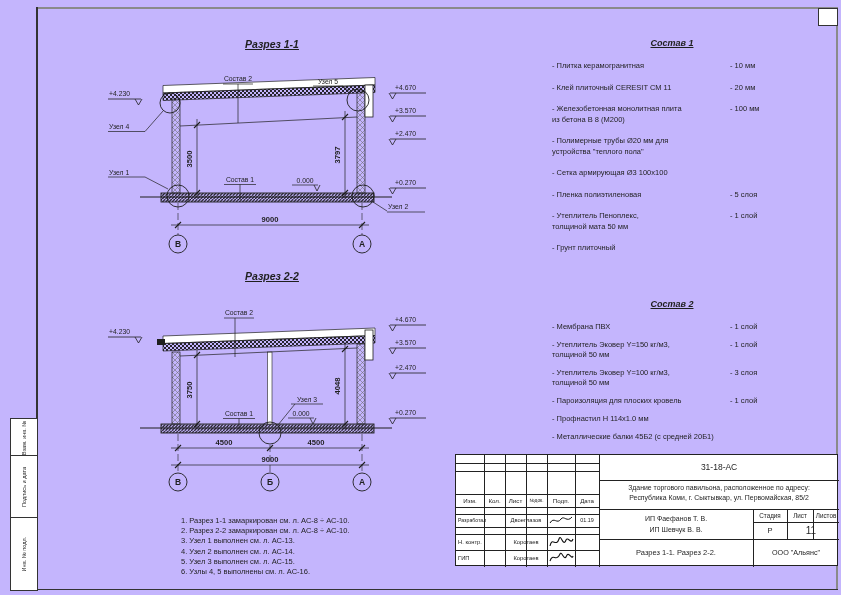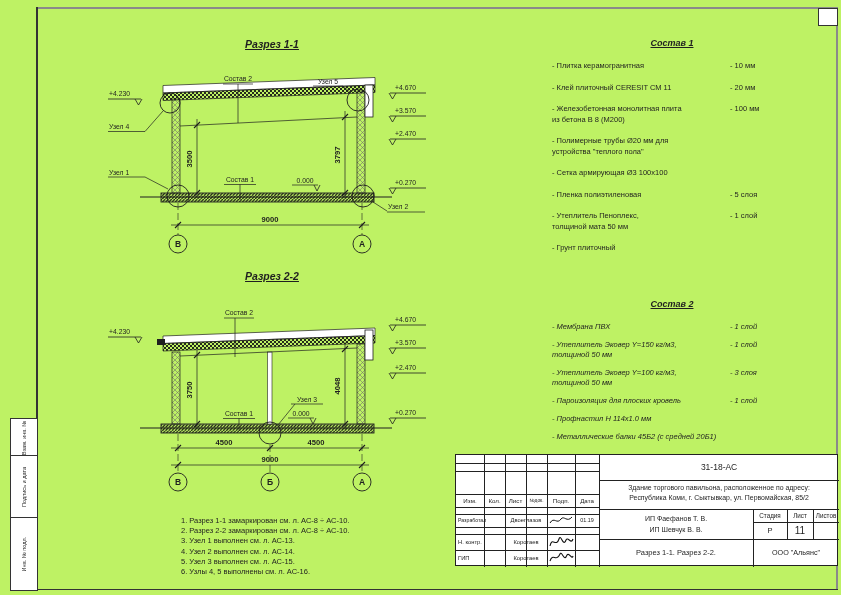--- a/index.html
+++ b/index.html
@@ -1,26 +1,26 @@
 <!DOCTYPE html>
 <html><head>
 <meta charset="utf-8">
 <style>
   html,body{margin:0;padding:0;background:#fff;}
-  .sheet{position:relative;width:841px;height:595px;background:#bef264;overflow:hidden;
+  .sheet{position:relative;width:841px;height:595px;background:#c4b5fd;overflow:hidden;
          font-family:"Liberation Sans",sans-serif;color:#1f1f1f;}
   .abs{position:absolute;}
   .hline{position:absolute;background:#222;height:1px;}
   .vline{position:absolute;background:#222;width:1px;}
   .sec-title{text-align:center;font-style:italic;font-weight:bold;font-size:10.5px;color:#1f1f1f;}
   .sec-title span{text-decoration:underline;}
   .sos-title{text-align:center;font-style:italic;font-weight:bold;font-size:9px;margin-bottom:13px;}
   .sos-title span{text-decoration:underline;}
   .sos-row{display:flex;align-items:flex-start;font-size:7.5px;line-height:10.5px;margin-bottom:11px;}
-  .s2 .sos-row{margin-bottom:8px;line-height:10px;font-style:italic;}
+  .s2 .sos-row{margin-bottom:8px;line-height:10px;}
   .sos-name{width:178px;white-space:pre-line;}
   .sos-val{white-space:nowrap;}
   .notes div{font-size:7.5px;line-height:10.2px;}
   .pre{white-space:pre-line;}
   .tb-txt{position:absolute;text-align:center;overflow:hidden;}
   .rot{transform:rotate(-90deg);white-space:nowrap;font-size:5.6px;color:#222;}
   .stamp-cell{position:absolute;border:1px solid #333;display:flex;align-items:center;justify-content:center;background:#fff;}
   svg text{font-family:"Liberation Sans",sans-serif;fill:#1f1f1f;}
   .ts{font-size:6.8px;}
   .td{font-size:7.6px;font-weight:bold;}
@@ -360,19 +360,19 @@
 
     <div class="tb-txt" style="left:143px;top:0;width:240px;height:25px;line-height:25px;font-size:8.5px;">31-18-АС</div>
     <div class="tb-txt pre" style="left:145px;top:28px;width:236px;height:26px;line-height:10px;font-size:6.9px;">Здание торгового павильона, расположенное по адресу:
 Республика Коми, г. Сыктывкар, ул. Первомайская, 85/2</div>
     <div class="tb-txt pre" style="left:143px;top:58px;width:154px;height:26px;line-height:11px;font-size:7px;">ИП Фаефанов Т. В.
 ИП Шевчук В. В.</div>
     <div class="tb-txt" style="left:297px;top:54px;width:34px;height:13px;line-height:13px;font-size:6.3px;">Стадия</div>
     <div class="tb-txt" style="left:331px;top:54px;width:26px;height:13px;line-height:13px;font-size:6.3px;">Лист</div>
     <div class="tb-txt" style="left:357px;top:54px;width:26px;height:13px;line-height:13px;font-size:6.3px;">Листов</div>
     <div class="tb-txt" style="left:297px;top:67px;width:34px;height:17px;line-height:17px;font-size:7.5px;">Р</div>
-    <div class="tb-txt" style="left:331px;top:67px;width:26px;height:17px;line-height:17px;font-size:10px;">11</div>
+    <div class="tb-txt" style="left:331px;top:67px;width:26px;height:17px;line-height:17px;font-size:10px;padding-left:11px;">11</div>
     <div class="tb-txt" style="left:357px;top:67px;width:26px;height:17px;line-height:17px;font-size:7.5px;"></div>
     <div class="tb-txt" style="left:143px;top:84px;width:154px;height:28px;line-height:28px;font-size:7.5px;">Разрез 1-1. Разрез 2-2.</div>
     <div class="tb-txt" style="left:297px;top:84px;width:86px;height:28px;line-height:28px;font-size:7.2px;">ООО "Альянс"</div>
   </div>
 
 </div>
 
 </body></html>

